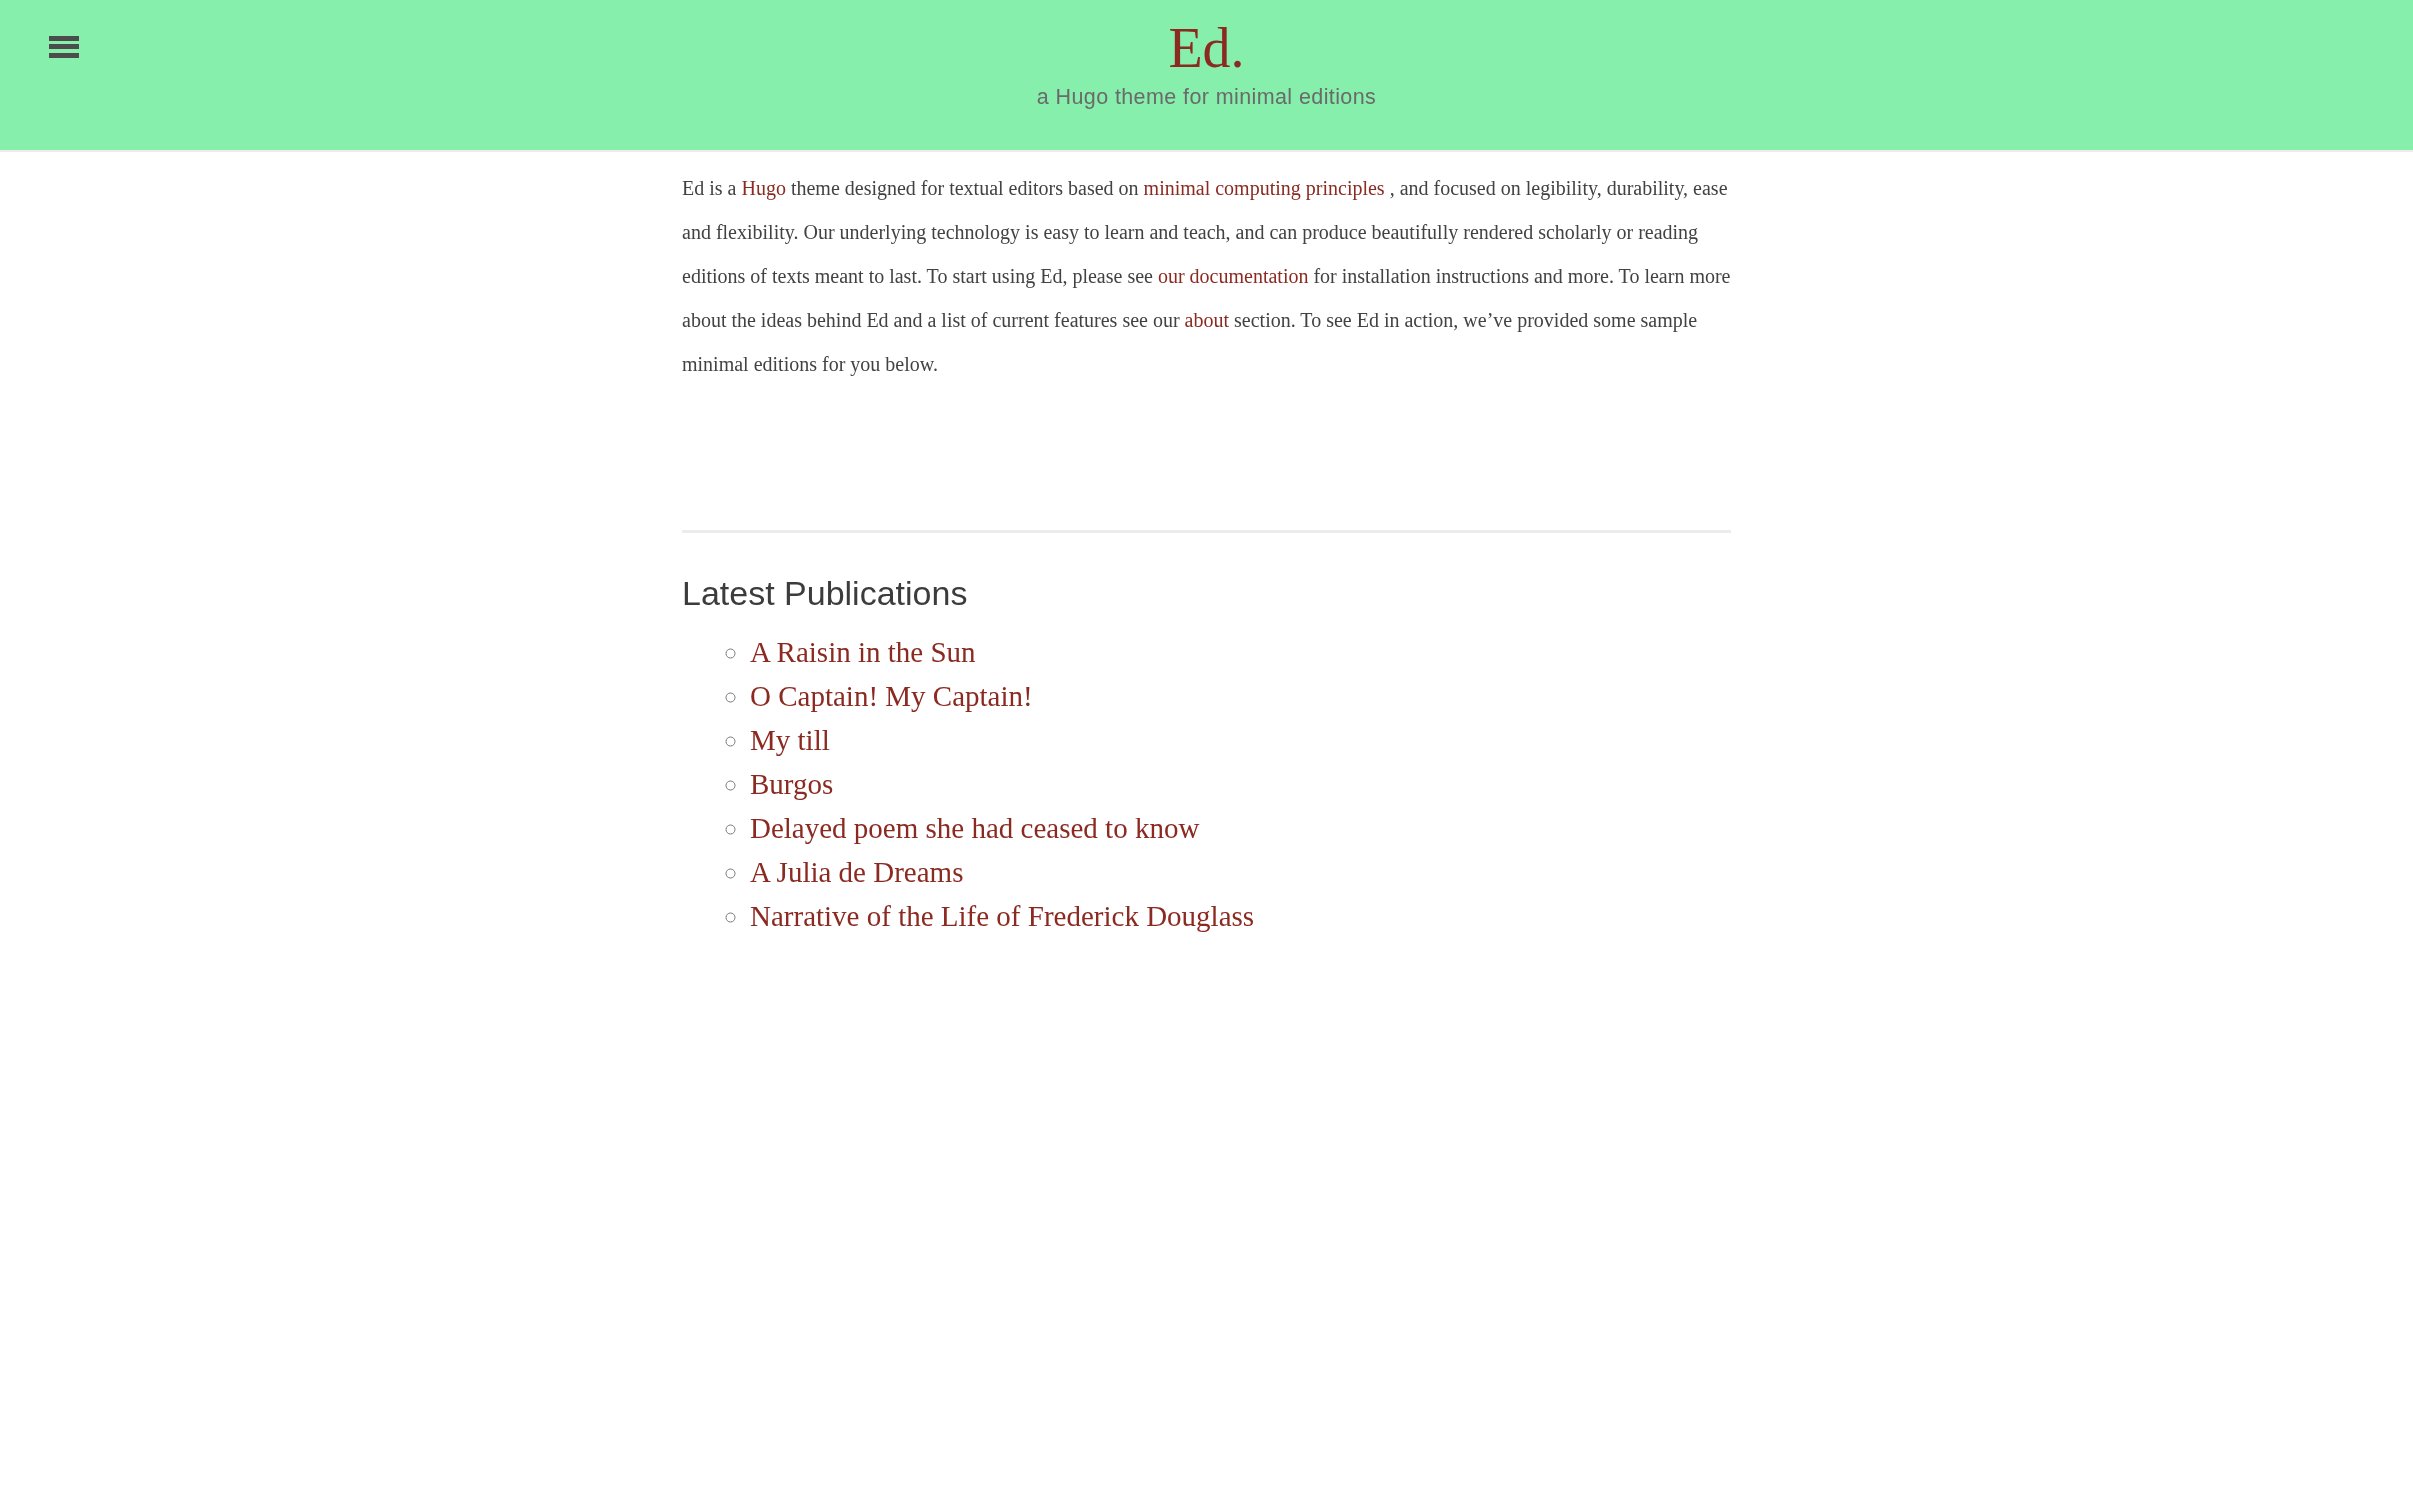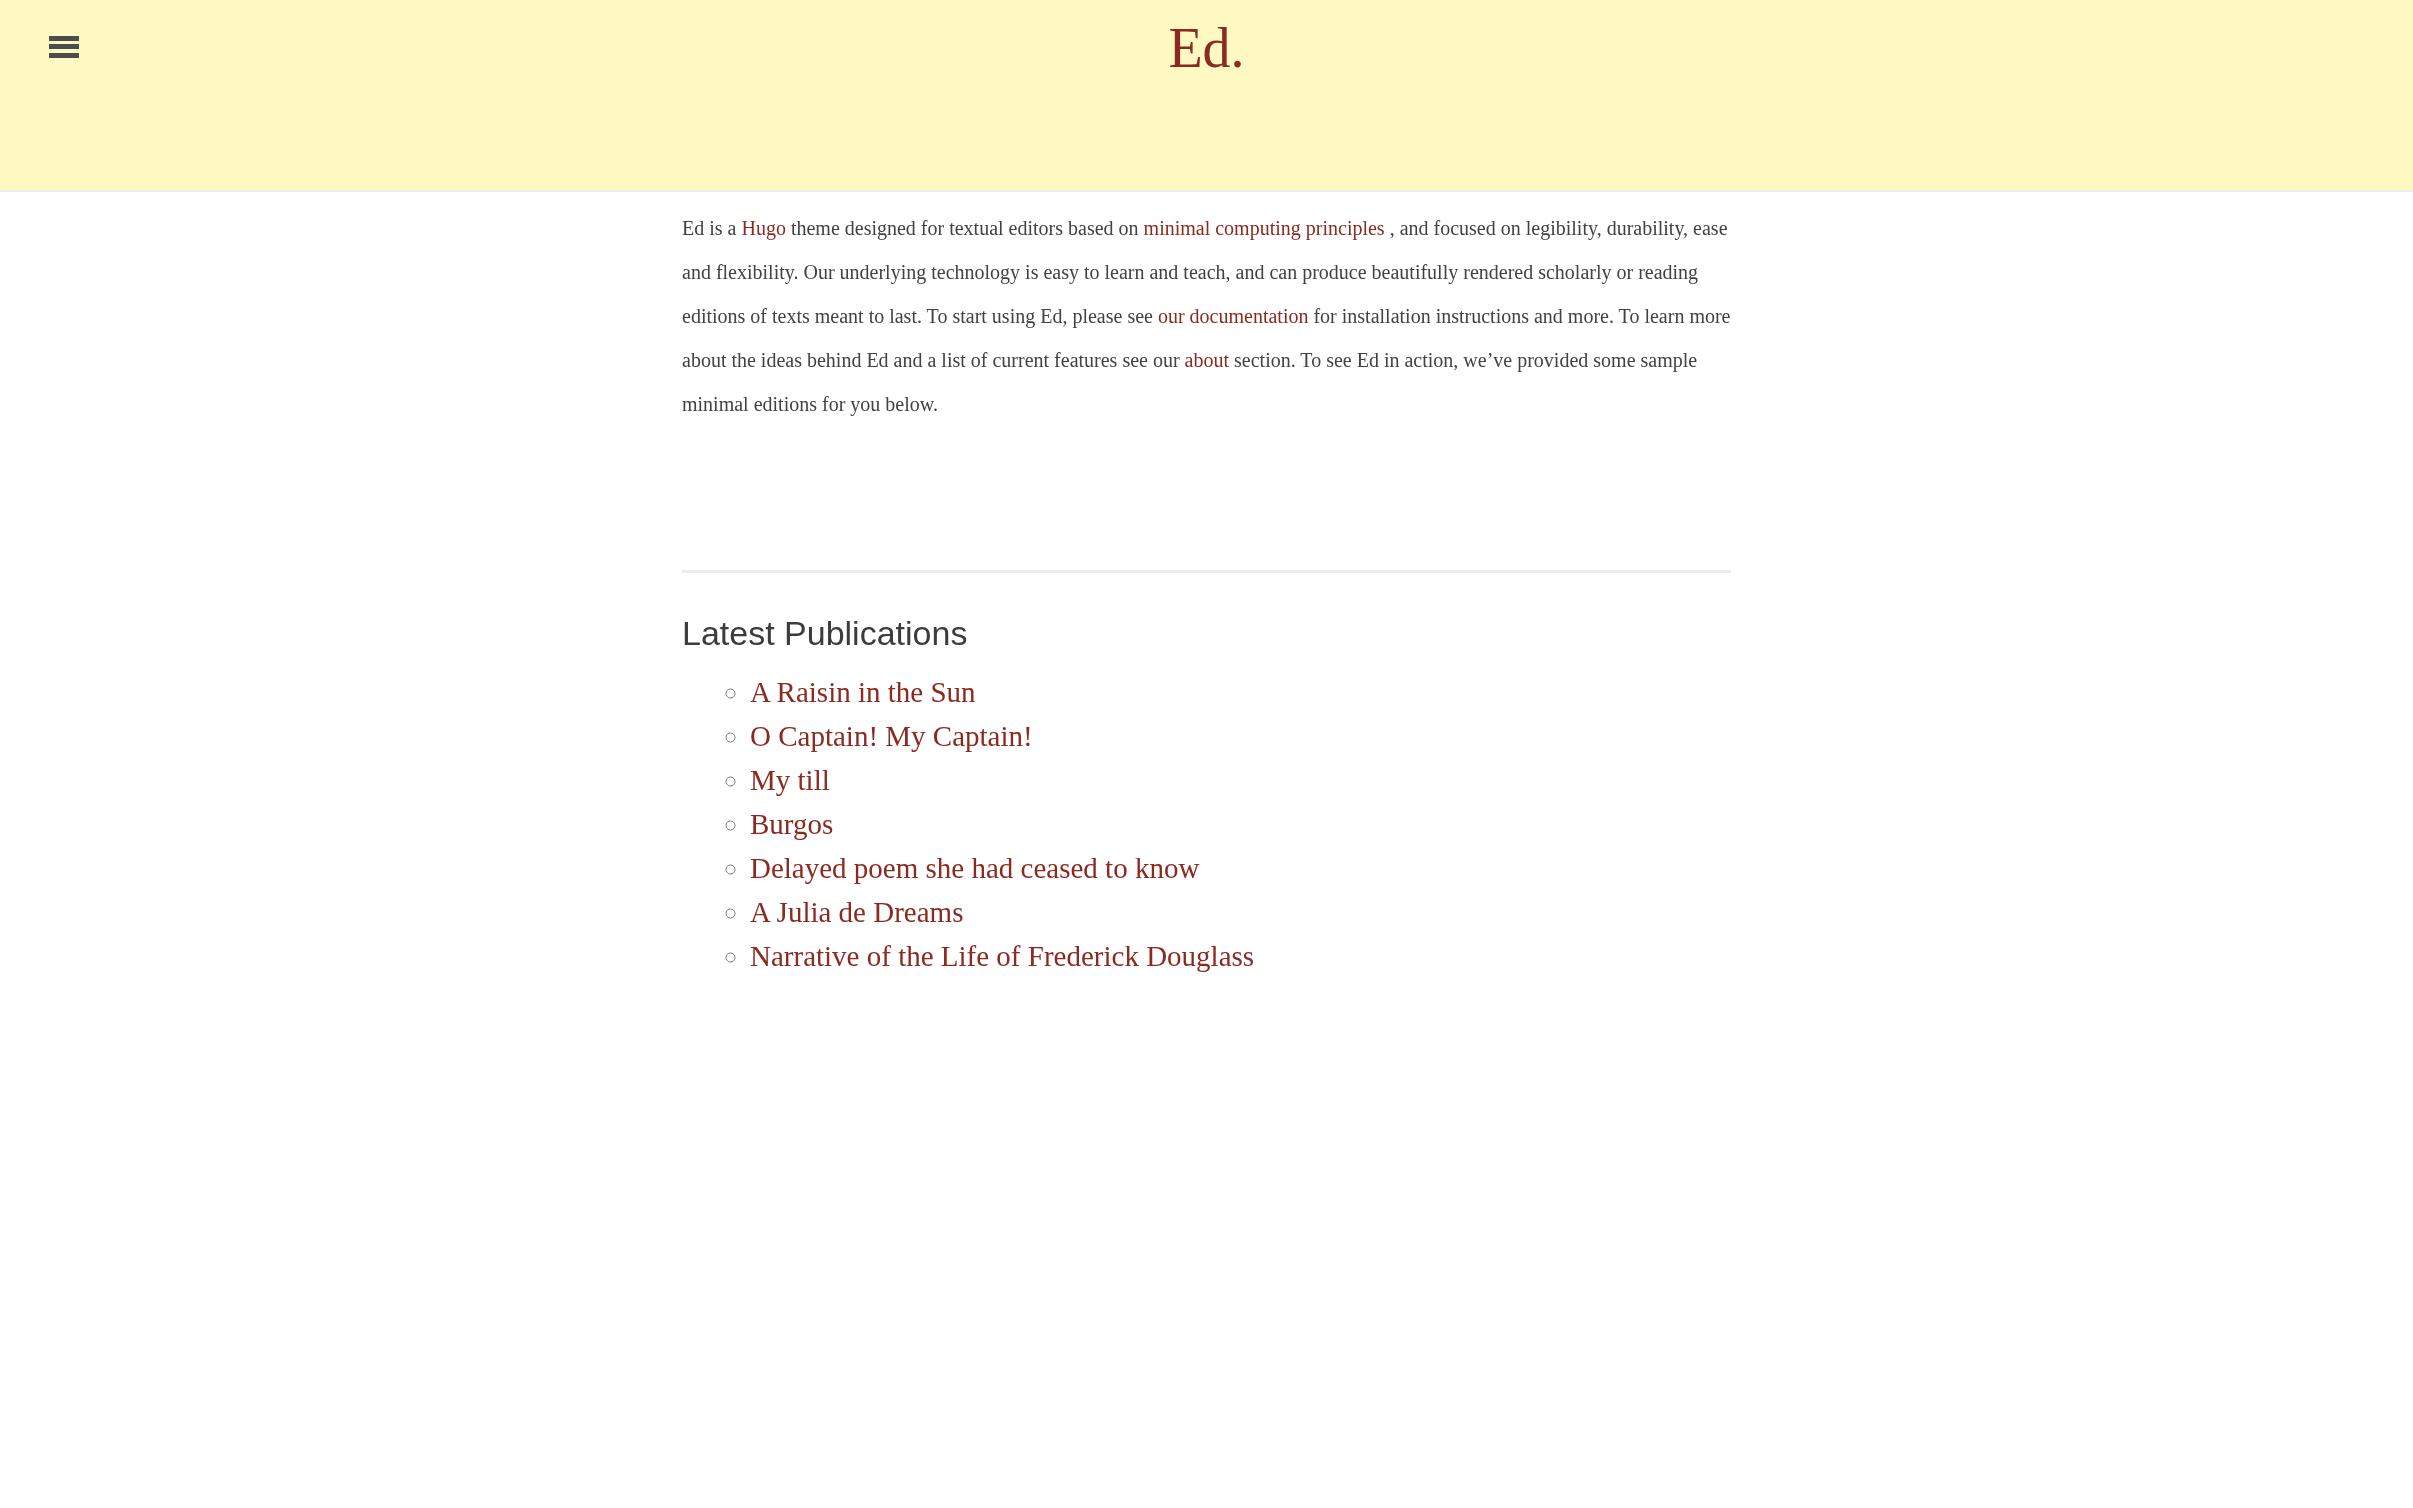--- a/index.html
+++ b/index.html
@@ -17,24 +17,24 @@
     width:2413px;height:1508px;
     background:#ffffff;
     font-family:"Liberation Sans",sans-serif;
     position:relative;
     overflow:hidden;
   }
 
   
   .site-header{
     position:relative;
-    height:192px;
+    height:152px;
     border-bottom:2.9px solid var(--divider);
     text-align:center;
-    background:#fef9c3;
+    background:#86efac;
   }
   .menu-button{
     position:absolute;
     left:49px;top:36px;
     width:30px;height:21.5px;
     display:flex;flex-direction:column;justify-content:space-between;
     background:none;border:none;padding:0;margin:0;
     cursor:pointer;
   }
   .menu-bar{height:5px;width:100%;background:var(--hamburger);}
@@ -106,20 +106,21 @@
 </head>
 <body>
 
 <header class="site-header">
   <button class="menu-button" aria-label="menu">
     <span class="menu-bar"></span>
     <span class="menu-bar"></span>
     <span class="menu-bar"></span>
   </button>
   <h1 class="site-title">Ed.</h1>
+  <p class="site-subtitle">a Hugo theme for minimal editions</p>
 </header>
 
 <main class="content">
 
   <p class="intro">Ed is a <a href="#">Hugo</a> theme designed for textual editors based on <a href="#">minimal computing principles</a> , and focused on legibility, durability, ease and flexibility. Our underlying technology is easy to learn and teach, and can produce beautifully rendered scholarly or reading editions of texts meant to last. To start using Ed, please see <a href="#">our documentation</a> for installation instructions and more. To learn more about the ideas behind Ed and a list of current features see our <a href="#">about</a> section. To see Ed in action, we’ve provided some sample minimal editions for you below.</p>
 
   <hr class="section-divider">
 
   <h3 class="pub-heading">Latest Publications</h3>
 

